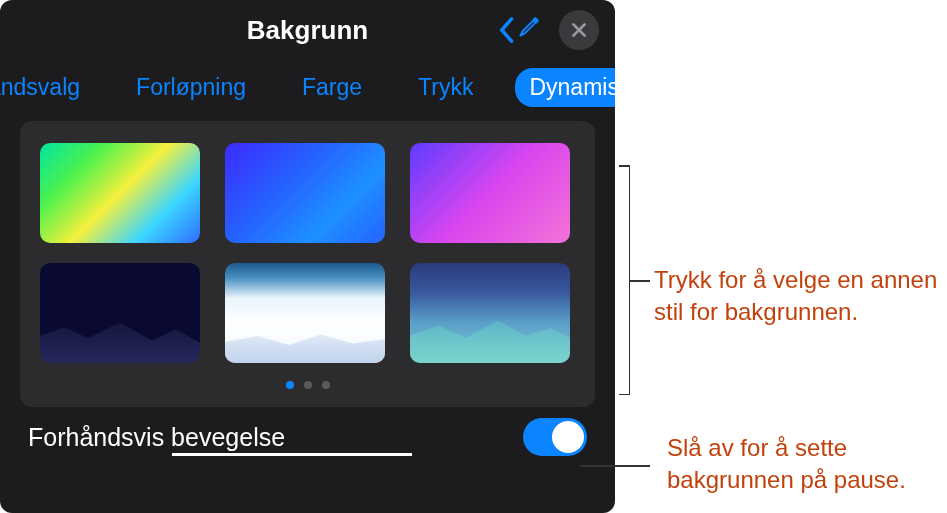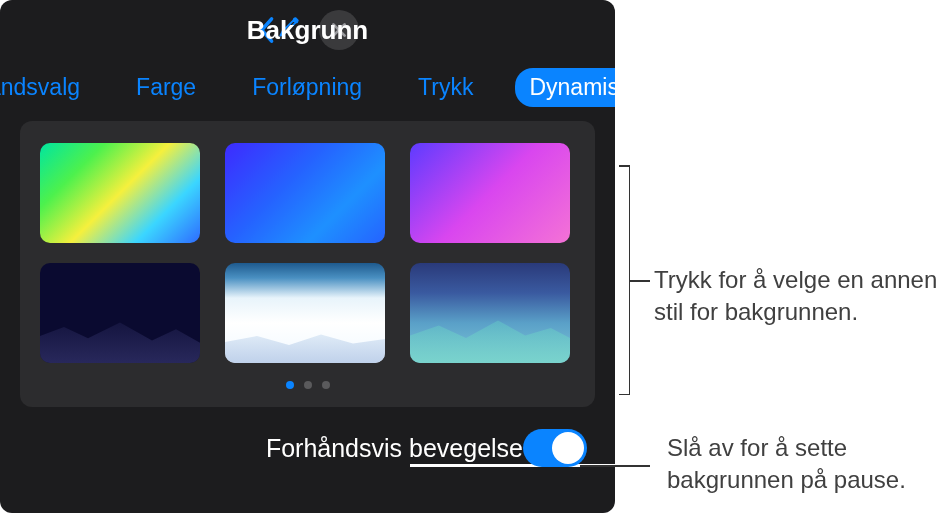--- a/index.html
+++ b/index.html
@@ -18,21 +18,21 @@
       width: 615px;
       height: 513px;
       background: #1c1c1e;
       border-radius: 12px;
       overflow: hidden;
       position: relative;
     }
     .header {
       display: flex;
       align-items: center;
-      justify-content: center;
+      justify-content: flex-end;
       padding: 12px 16px;
       height: 60px;
     }
     .back-btn {
       color: #0a84ff;
       cursor: pointer;
       display: flex;
       align-items: center;
     }
     .back-btn svg {
@@ -180,22 +180,22 @@
       height: 8px;
       border-radius: 50%;
       background: #5a5a5c;
     }
     .dot.active {
       background: #0a84ff;
     }
     .footer {
       display: flex;
       align-items: center;
-      justify-content: flex-end;
-      padding: 22px 28px 18px 28px;
+      justify-content: space-between;
+      padding: 11px 28px 18px 28px;
     }
     .footer-label {
       color: #ffffff;
       font-size: 25px;
       position: relative;
     }
     .footer-label::after {
       content: '';
       position: absolute;
       left: 144px;
@@ -252,21 +252,21 @@
     .bracket1-line {
       position: absolute;
       left: 10px;
       top: 280px;
       width: 20px;
       height: 1.5px;
       background: #333;
     }
     .callout-text {
       position: absolute;
-      color: #404040;
+      color: #c2410c;
       font-size: 24px;
       line-height: 1.35;
     }
     .callout1 {
       left: 34px;
       top: 264px;
     }
     .bracket2-line {
       position: absolute;
       left: -40px;
@@ -301,22 +301,22 @@
       <div class="close-btn">
         <svg viewBox="0 0 16 16">
           <path d="M3 3 L13 13 M13 3 L3 13" stroke="#9a9a9e" stroke-width="2.5" stroke-linecap="round"></path>
         </svg>
       </div>
     </div>
   </div>
 
   <div class="tabs">
     <div class="tab truncated">åndsvalg</div>
+    <div class="tab">Forløpning</div>
     <div class="tab">Farge</div>
-    <div class="tab">Forløpning</div>
     <div class="tab">Trykk</div>
     <div class="tab active">Dynamisk</div>
   </div>
 
   <div class="content">
     <div class="grid">
       <div class="swatch sw1"></div>
       <div class="swatch sw2"></div>
       <div class="swatch sw3"></div>
       <div class="swatch sw4"></div>

